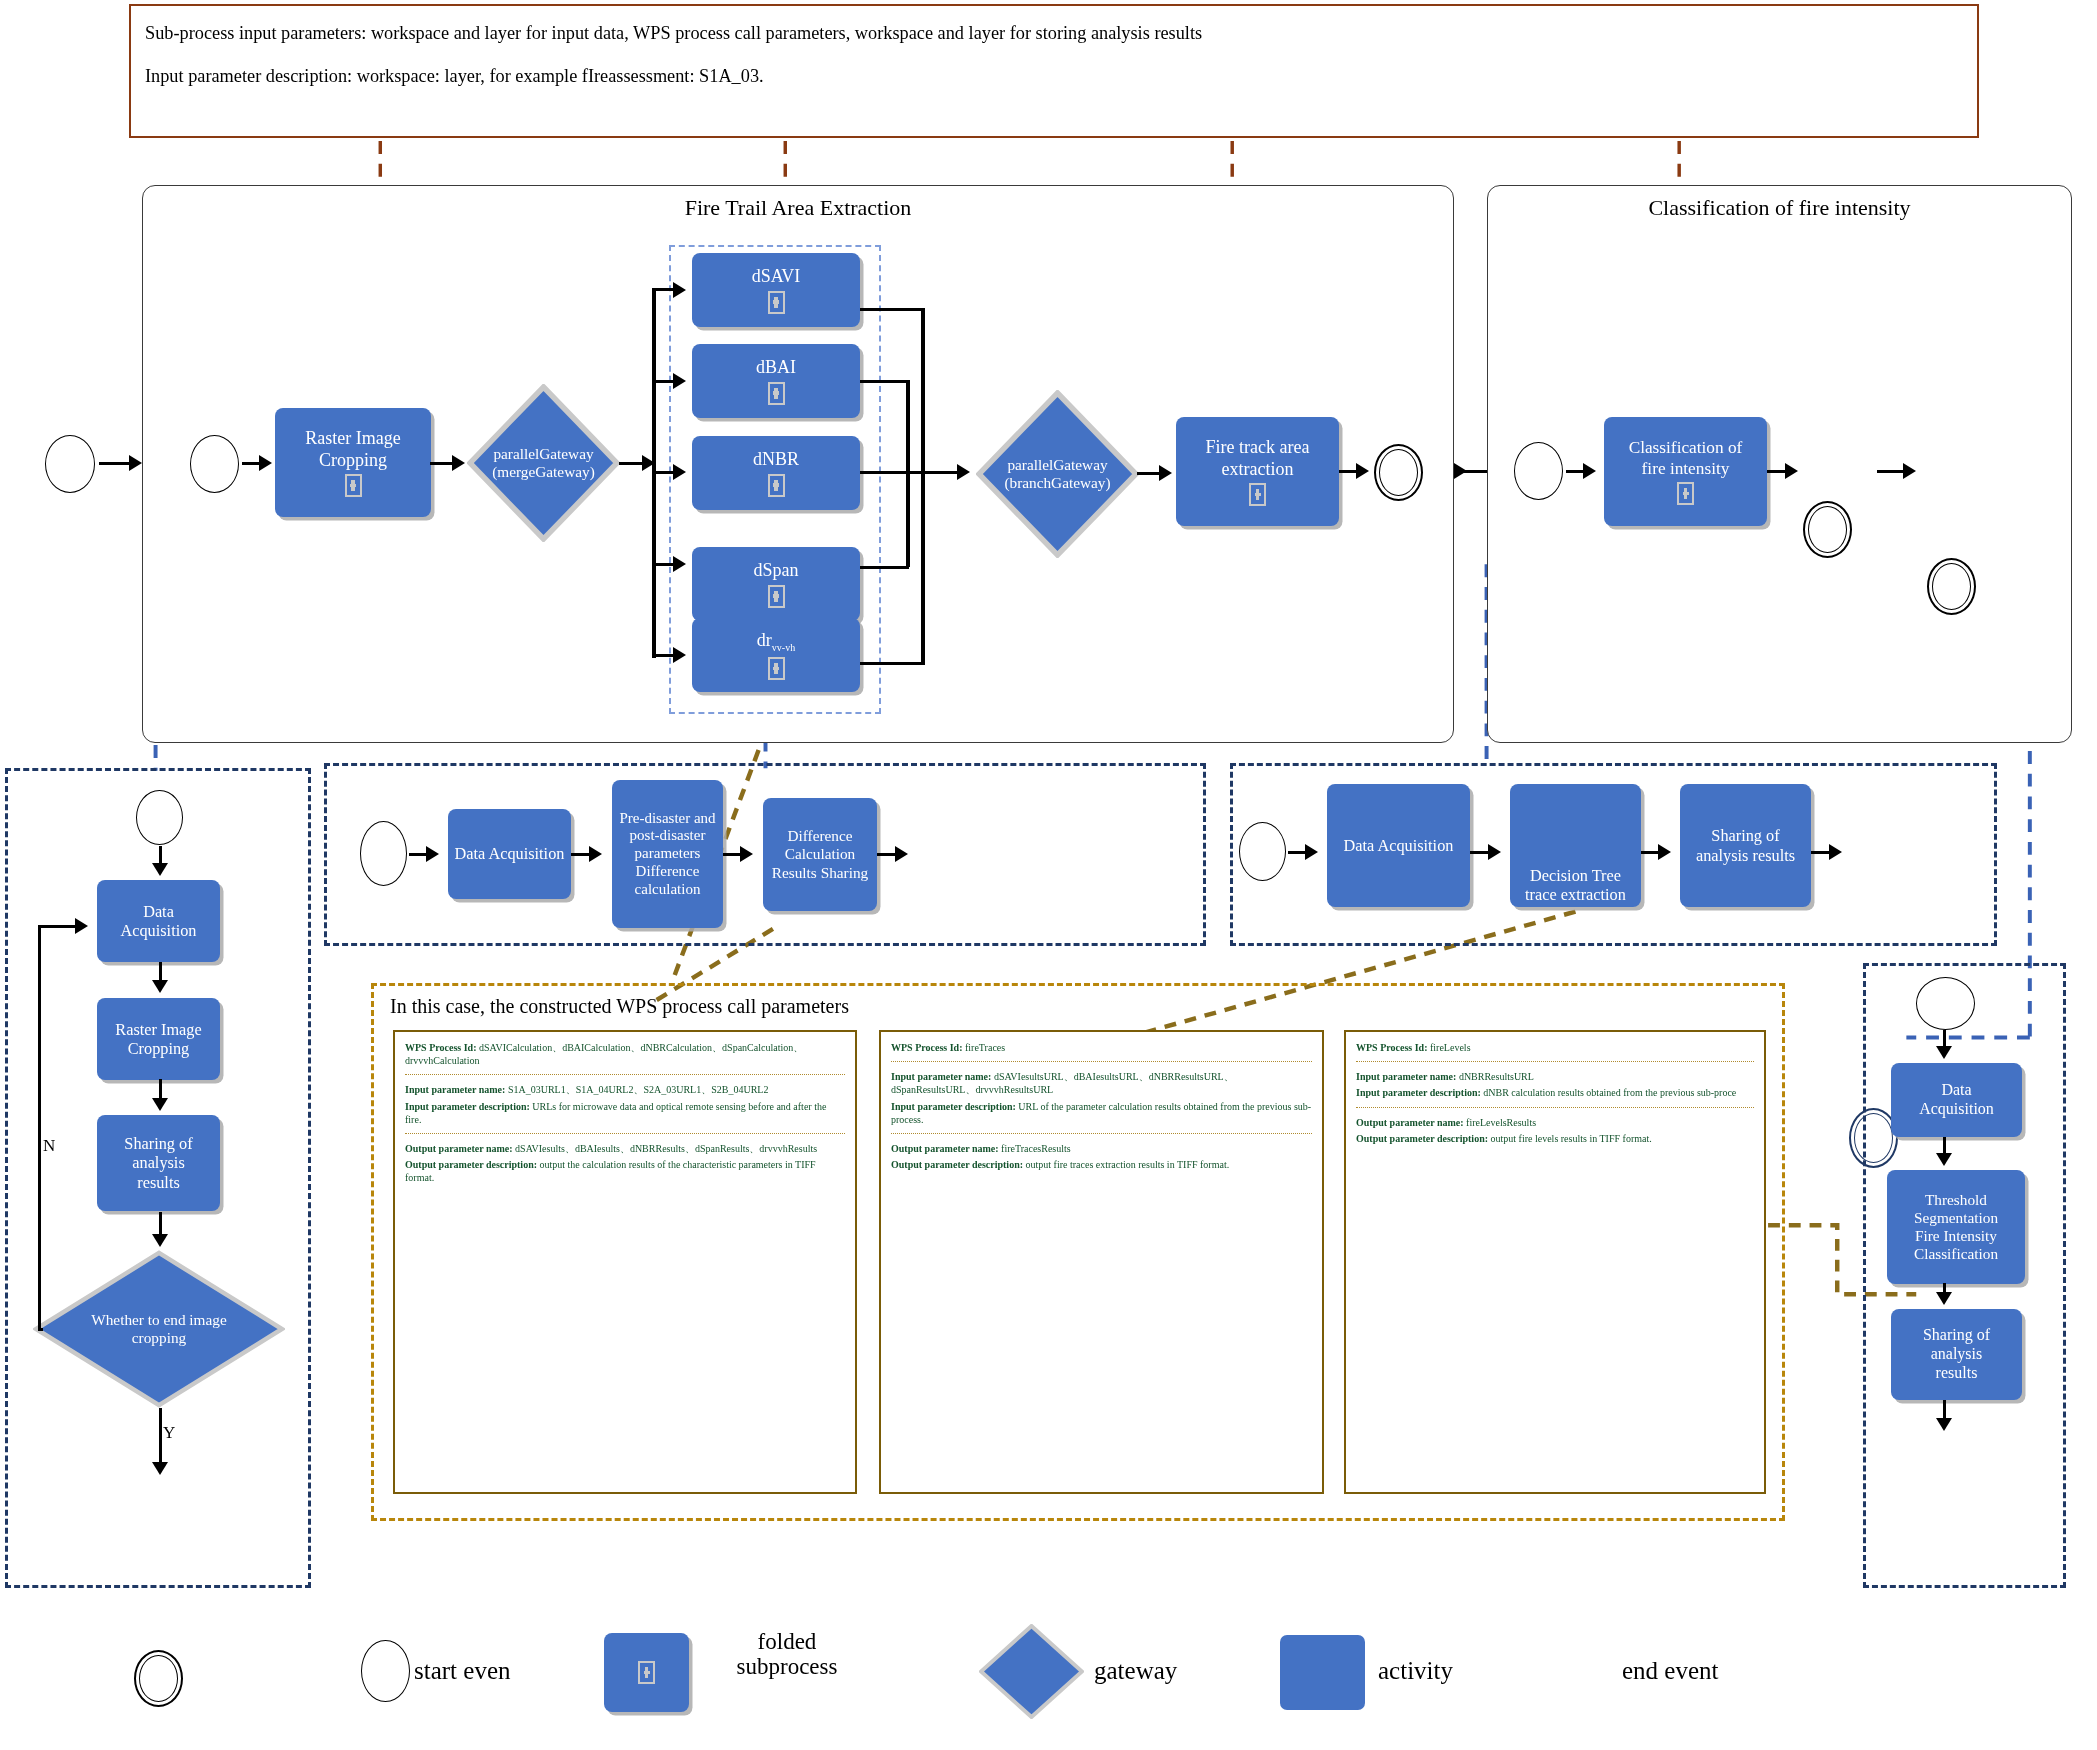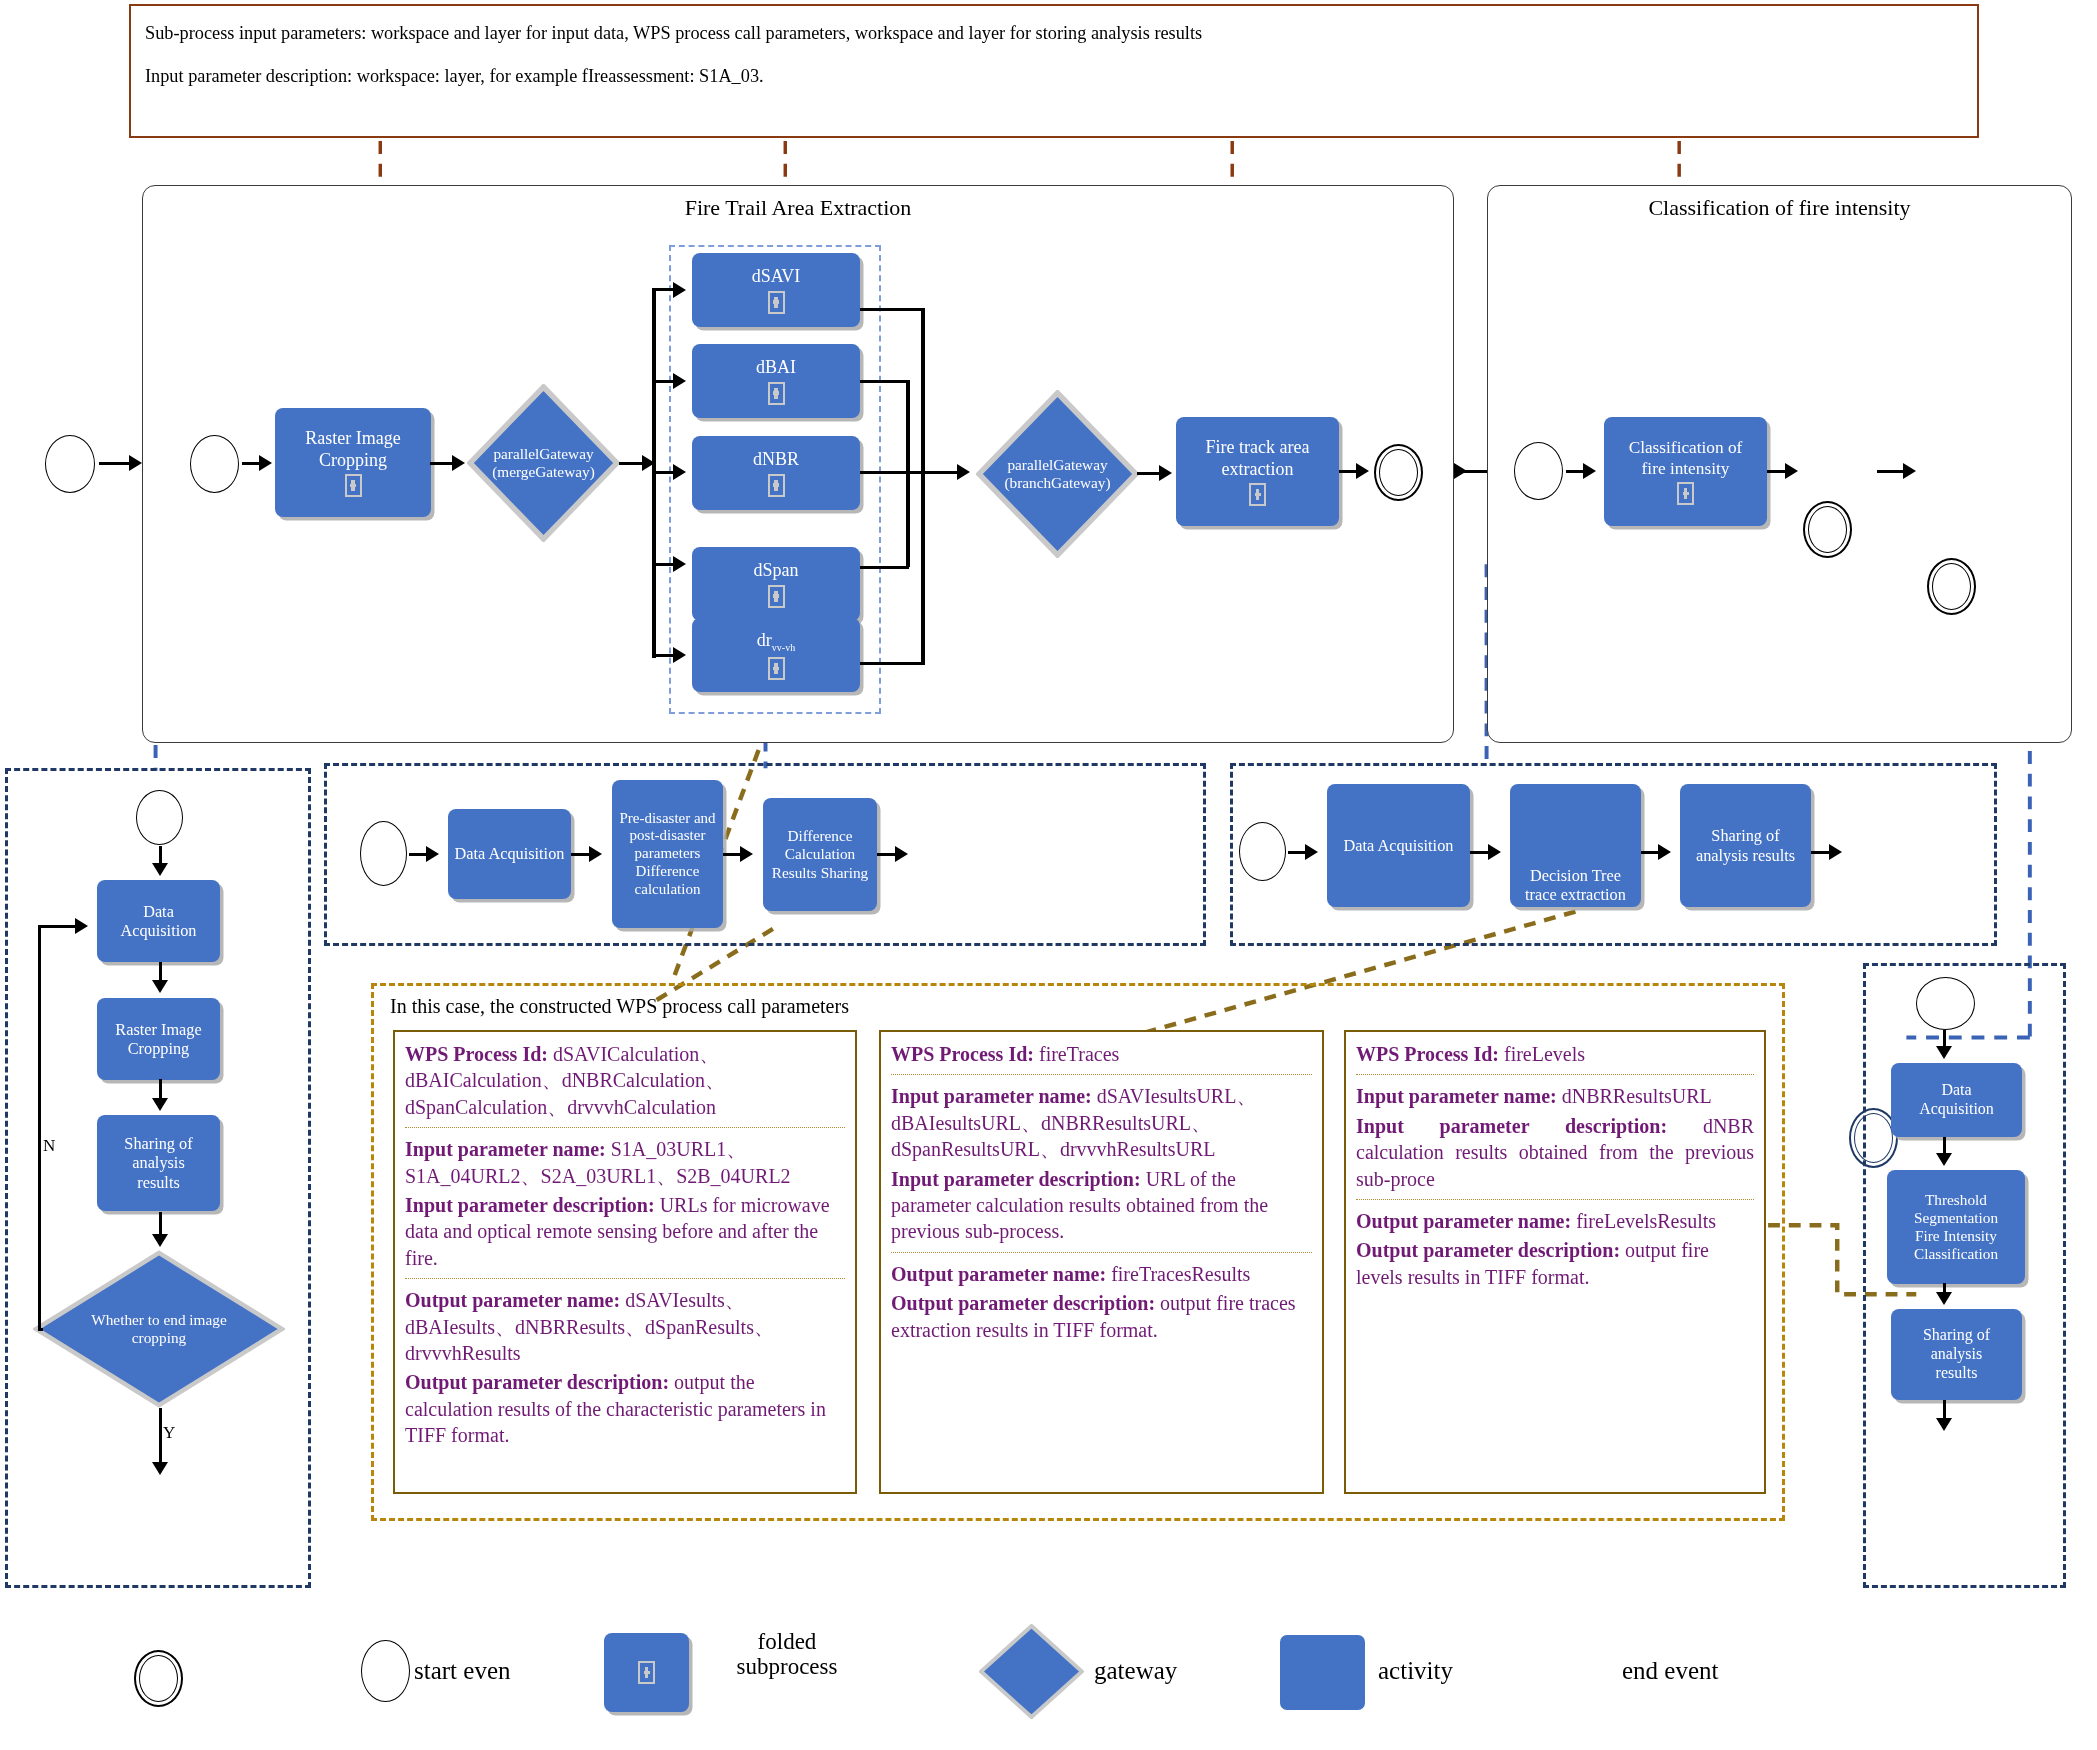--- a/index.html
+++ b/index.html
@@ -135,21 +135,21 @@
   
   #assoc { position:absolute; left:0; top:0; width:2097px; height:1751px; pointer-events:none; }
 
   
   .wps-title { font-size: 20px; color:#000; }
   .wps-card {
     border: 2px solid #7a5c08;
     background:#fff;
     padding: 9px 10px;
   }
-  .wps-card p { margin: 0 0 3px 0; font-size: 20px; line-height:1.32; color:#701a75; }
+  .wps-card p { margin: 0 0 3px 0; font-size: 10px; line-height:1.32; color:#14532d; }
   .wps-card b { font-weight:bold; }
   .wps-sep { border-top: 1px dotted #b08b2e; margin: 7px 0 8px 0; height:0; }
 
   
   .legend-txt { font-size: 25px; color:#000; line-height:1.1; }
   .legend-txt.two { font-size: 23px; text-align:center; }
 
   .lbl-N, .lbl-Y { font-size: 17px; color:#000; }
 </style>
 </head>

